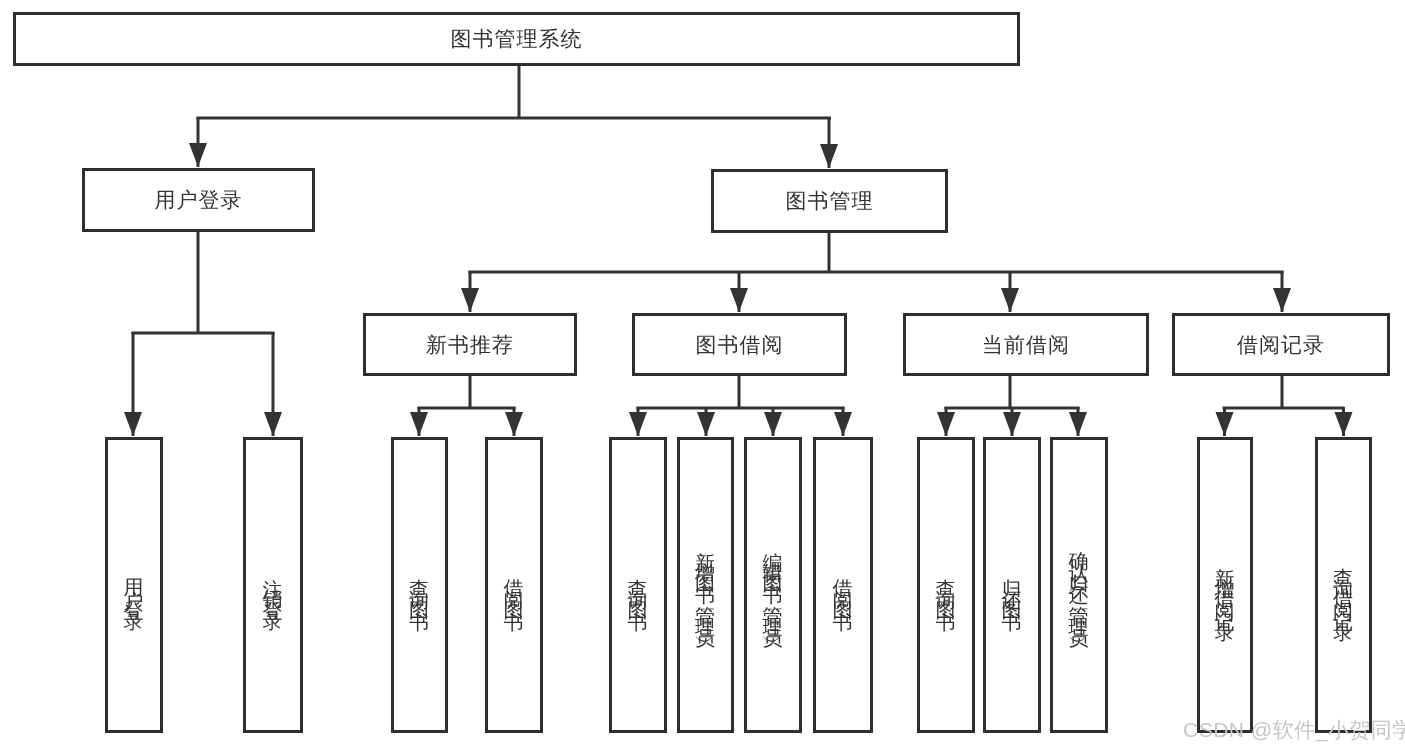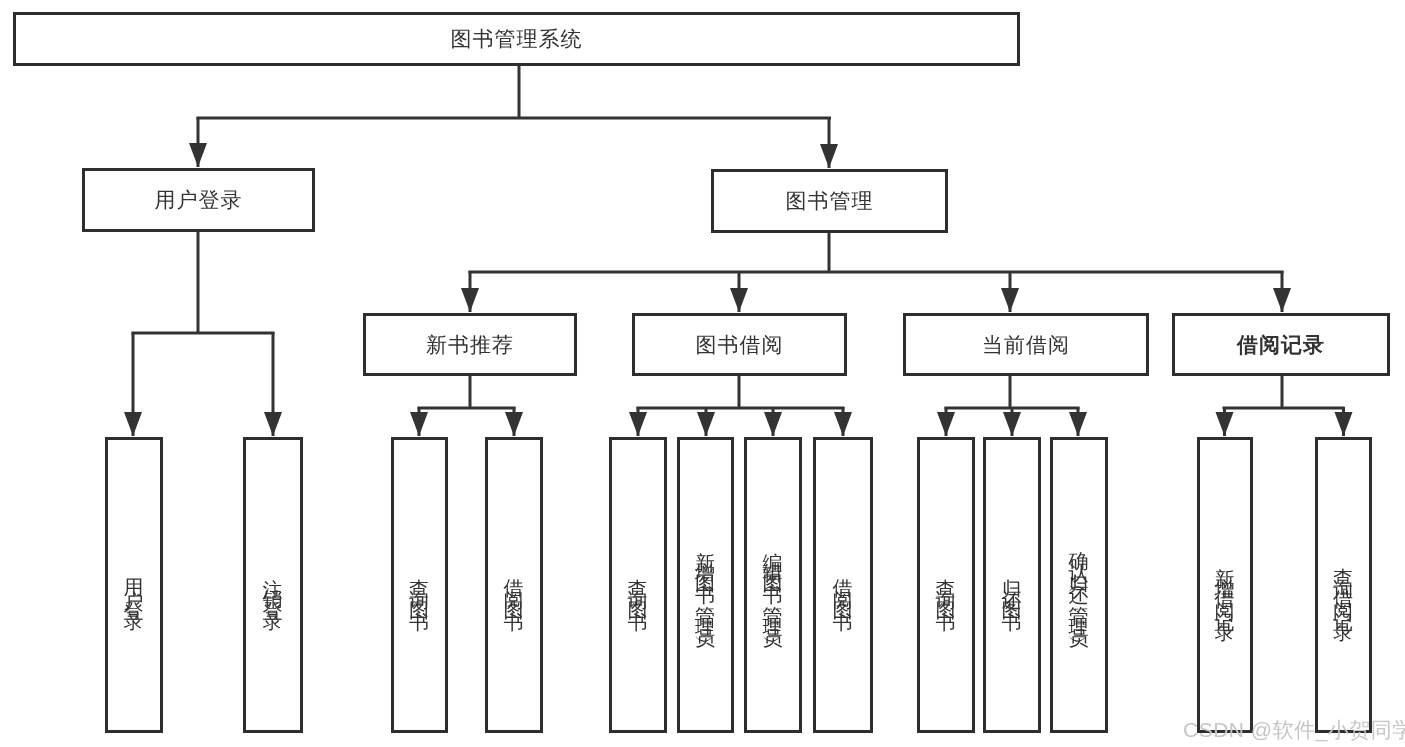--- a/index.html
+++ b/index.html
@@ -132,21 +132,21 @@
 
   <div class="hbox" style="left:632px; top:313px; width:215px; height:63px;">
     <span>图书借阅</span>
   </div>
   <div class="hbox" style="left:363px; top:313px; width:214px; height:63px;">
     <span>新书推荐</span>
   </div>
   <div class="hbox" style="left:903px; top:313px; width:246px; height:63px;">
     <span>当前借阅</span>
   </div>
-  <div class="hbox" style="left:1172px; top:313px; width:218px; height:63px;font-weight:bold;">
+  <div class="hbox" style="left:1172px; top:313px; width:218px; height:63px;">
     <span>借阅记录</span>
   </div>
 
   <div class="vbox" style="left:105px; width:58px;">
     <span class="vtext">用户登录</span>
   </div>
   <div class="vbox" style="left:243px; width:60px;">
     <span class="vtext">注销登录</span>
   </div>
 

